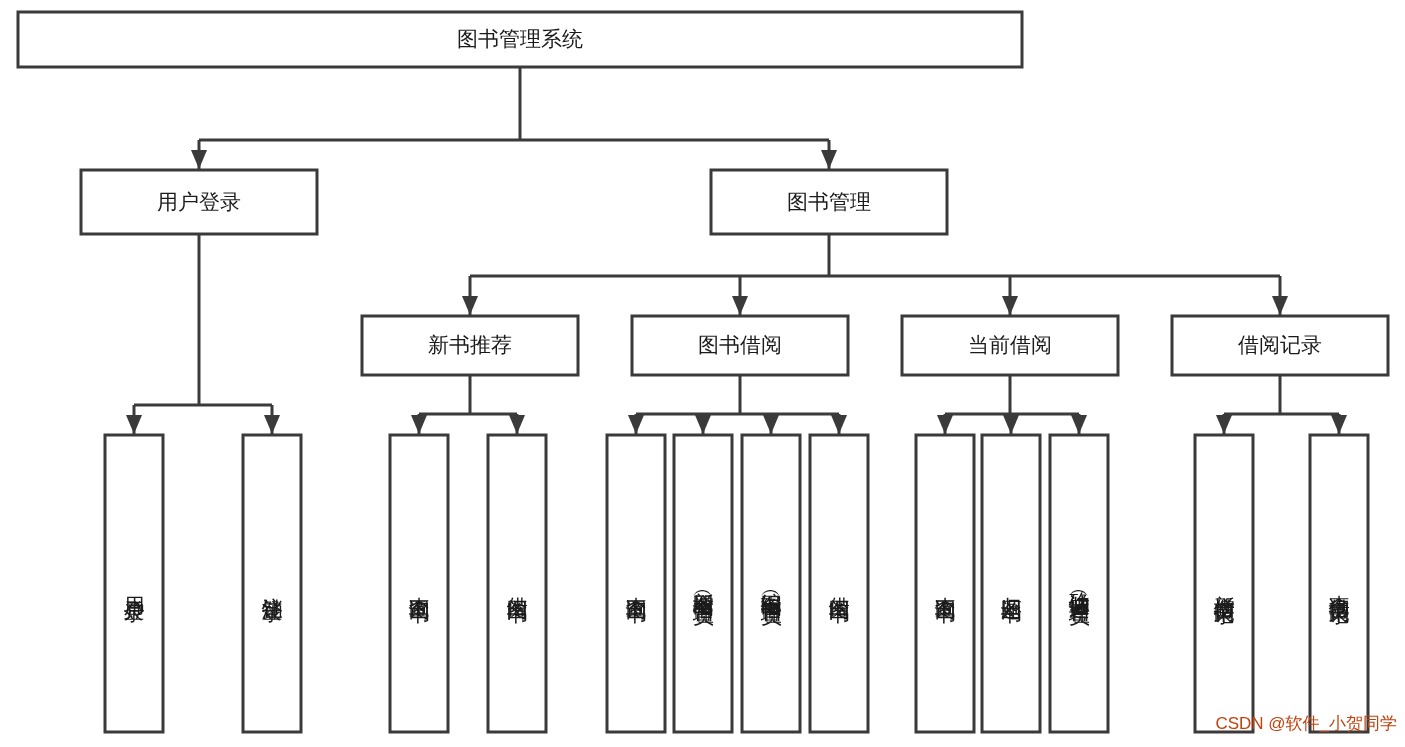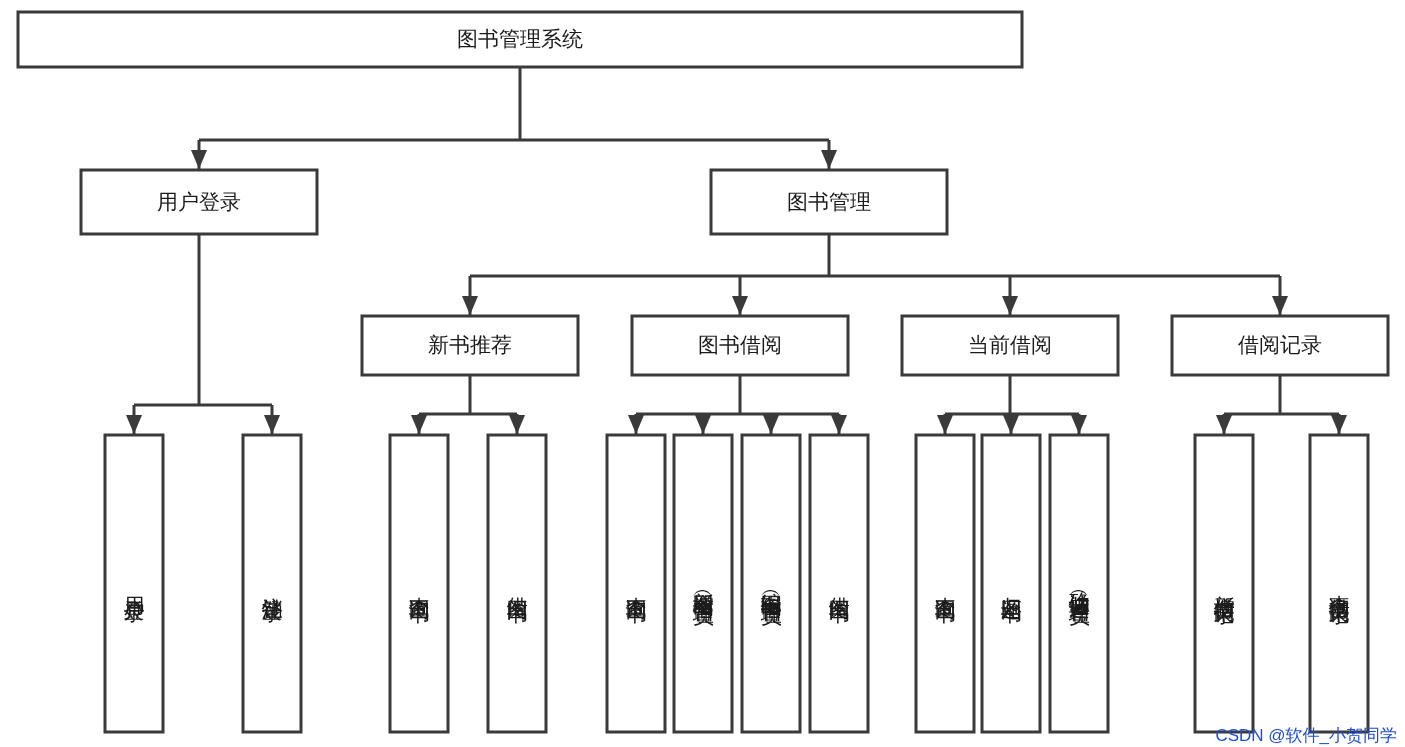--- a/index.html
+++ b/index.html
@@ -56,24 +56,24 @@
     line-height: 1.06;
     color: #1b1b1b;
     letter-spacing: 2px;
     text-align: center;
     white-space: nowrap;
     pointer-events: none;
   }
   .watermark {
     position: absolute;
     right: 8px;
-    bottom: 0;
+    bottom: 12px;
     font-family: "Liberation Sans", "DejaVu Sans", sans-serif;
     font-size: 17px;
-    color: #1d4ed8;
+    color: #c2410c;
     white-space: nowrap;
   }
 </style>
 </head>
 <body>
 
 <div id="diagram-root">
 
   <svg class="diagram-canvas" viewBox="0 0 1405 747">
     <g id="connectors-layer">

